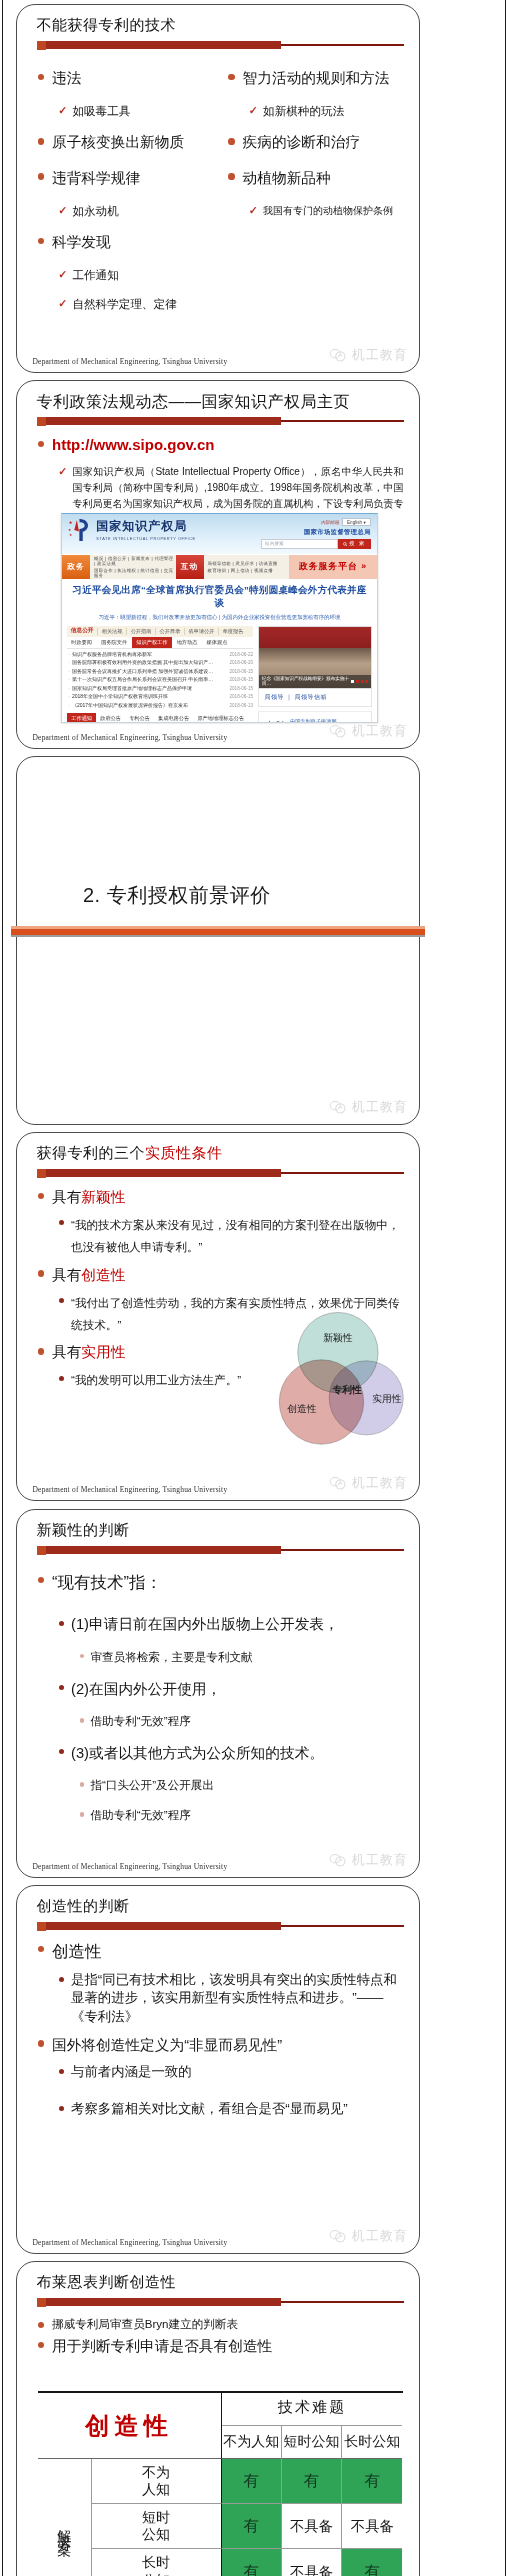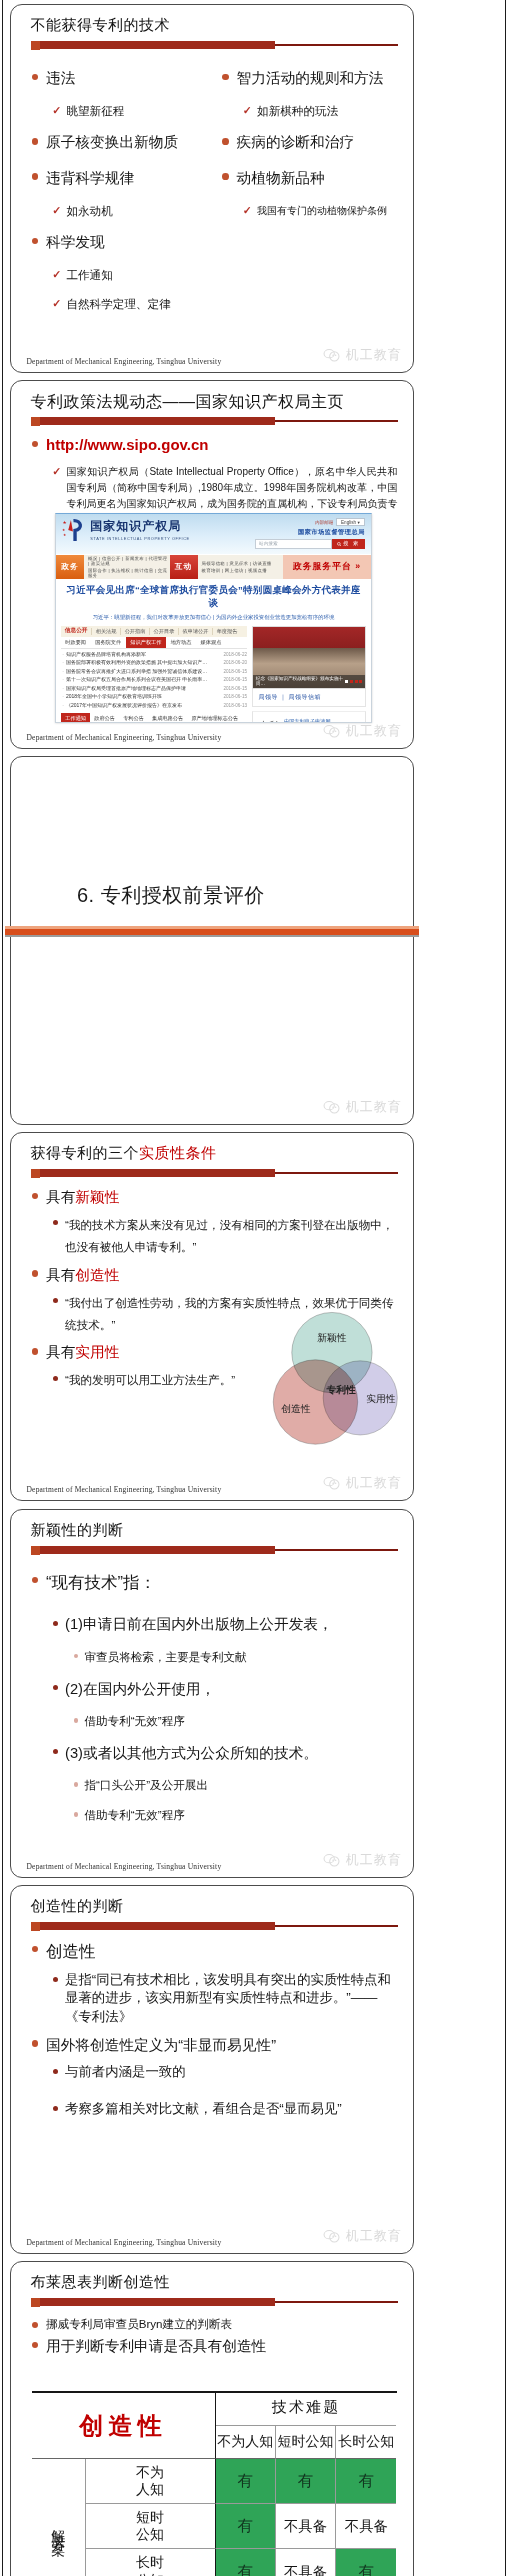--- a/index.html
+++ b/index.html
@@ -2,22 +2,22 @@
 <html style="font-size:8.2px"><head>
 <meta charset="utf-8">
 <style>
   html,body{margin:0;padding:0}
   body{width:507px;height:3007px;position:relative;background:#ffffff;
        font-family:"Liberation Sans",sans-serif;color:#111;overflow:hidden}
   .edge{position:absolute;top:0;width:1px;height:2995px;background:#1b1b1b}
   #edgeL{left:1.5px}#edgeR{right:1.5px}
 
   
-  .slide{position:absolute;left:10px;width:404px;height:369px;background:#fff;
-         border:0.5px solid #4c4c4c;border-radius:12px;box-sizing:border-box}
+  .slide{position:absolute;left:16px;width:404px;height:369px;background:#fff;
+         border:0.5px solid #4c4c4c;border-radius:19px;box-sizing:border-box}
   #s1{top:4.1px}#s2{top:380px}#s3{top:756px}#s4{top:1132px}
   #s5{top:1509px}#s6{top:1885px}#s7{top:2261px}
 
   .title{position:absolute;top:11.3px;left:19.6px;right:15.5px;font-size:15px;
          letter-spacing:0.5px;white-space:nowrap;color:#141414}
   .red{color:#c00000}
   .rule{position:absolute;top:36px;left:19.6px;right:15.5px;height:9.8px}
   .rule .thin{position:absolute;top:3.1px;left:0;right:0;height:2.1px;background:#7d180e}
   .rule .thick{position:absolute;top:0;left:0;width:244px;height:7.7px;background:#9e2a1b}
   .rule .blockk{position:absolute;top:0;left:0;width:9.3px;height:9.3px;background:#bc4722}
@@ -174,21 +174,21 @@
       <div class="blockk"></div>
     </div>
   <div class="content cols">
     <div class="col">
         <div class="li sz-lg">
           <span class="mk mk-dot"></span>
           <span class="txt">违法</span>
         </div>
         <div class="li ind1 sz-md">
           <span class="mk mk-check">✓</span>
-          <span class="txt">眺望新征程</span>
+          <span class="txt">如吸毒工具</span>
         </div>
         <div class="li sz-lg">
           <span class="mk mk-dot"></span>
           <span class="txt">原子核变换出新物质</span>
         </div>
         <div class="li sz-lg">
           <span class="mk mk-dot"></span>
           <span class="txt">违背科学规律</span>
         </div>
         <div class="li ind1 sz-md">
@@ -419,21 +419,21 @@
         <ellipse cx="12" cy="13" rx="10" ry="8" fill="none" stroke="#dcdcdc" stroke-width="2"></ellipse>
         <circle cx="22" cy="18" r="9" fill="none" stroke="#dcdcdc" stroke-width="2"></circle>
         <circle cx="19.5" cy="16" r="1.4" fill="#dcdcdc"></circle>
         <circle cx="24.5" cy="16" r="1.4" fill="#dcdcdc"></circle>
       </svg>
     <span>机工教育</span>
   </div>
 </section>
 
 <section class="slide" id="s3">
-  <div class="div-title">6. 专利授权前景评价</div>
+  <div class="div-title">2. 专利授权前景评价</div>
   <div class="dband">
       <div class="a"></div>
       <div class="b"></div>
       <div class="c"></div>
     </div>
   <div class="wm">
     <svg width="19.6" height="15.5" viewBox="0 0 38 30">
         <ellipse cx="12" cy="13" rx="10" ry="8" fill="none" stroke="#dcdcdc" stroke-width="2"></ellipse>
         <circle cx="22" cy="18" r="9" fill="none" stroke="#dcdcdc" stroke-width="2"></circle>
         <circle cx="19.5" cy="16" r="1.4" fill="#dcdcdc"></circle>

